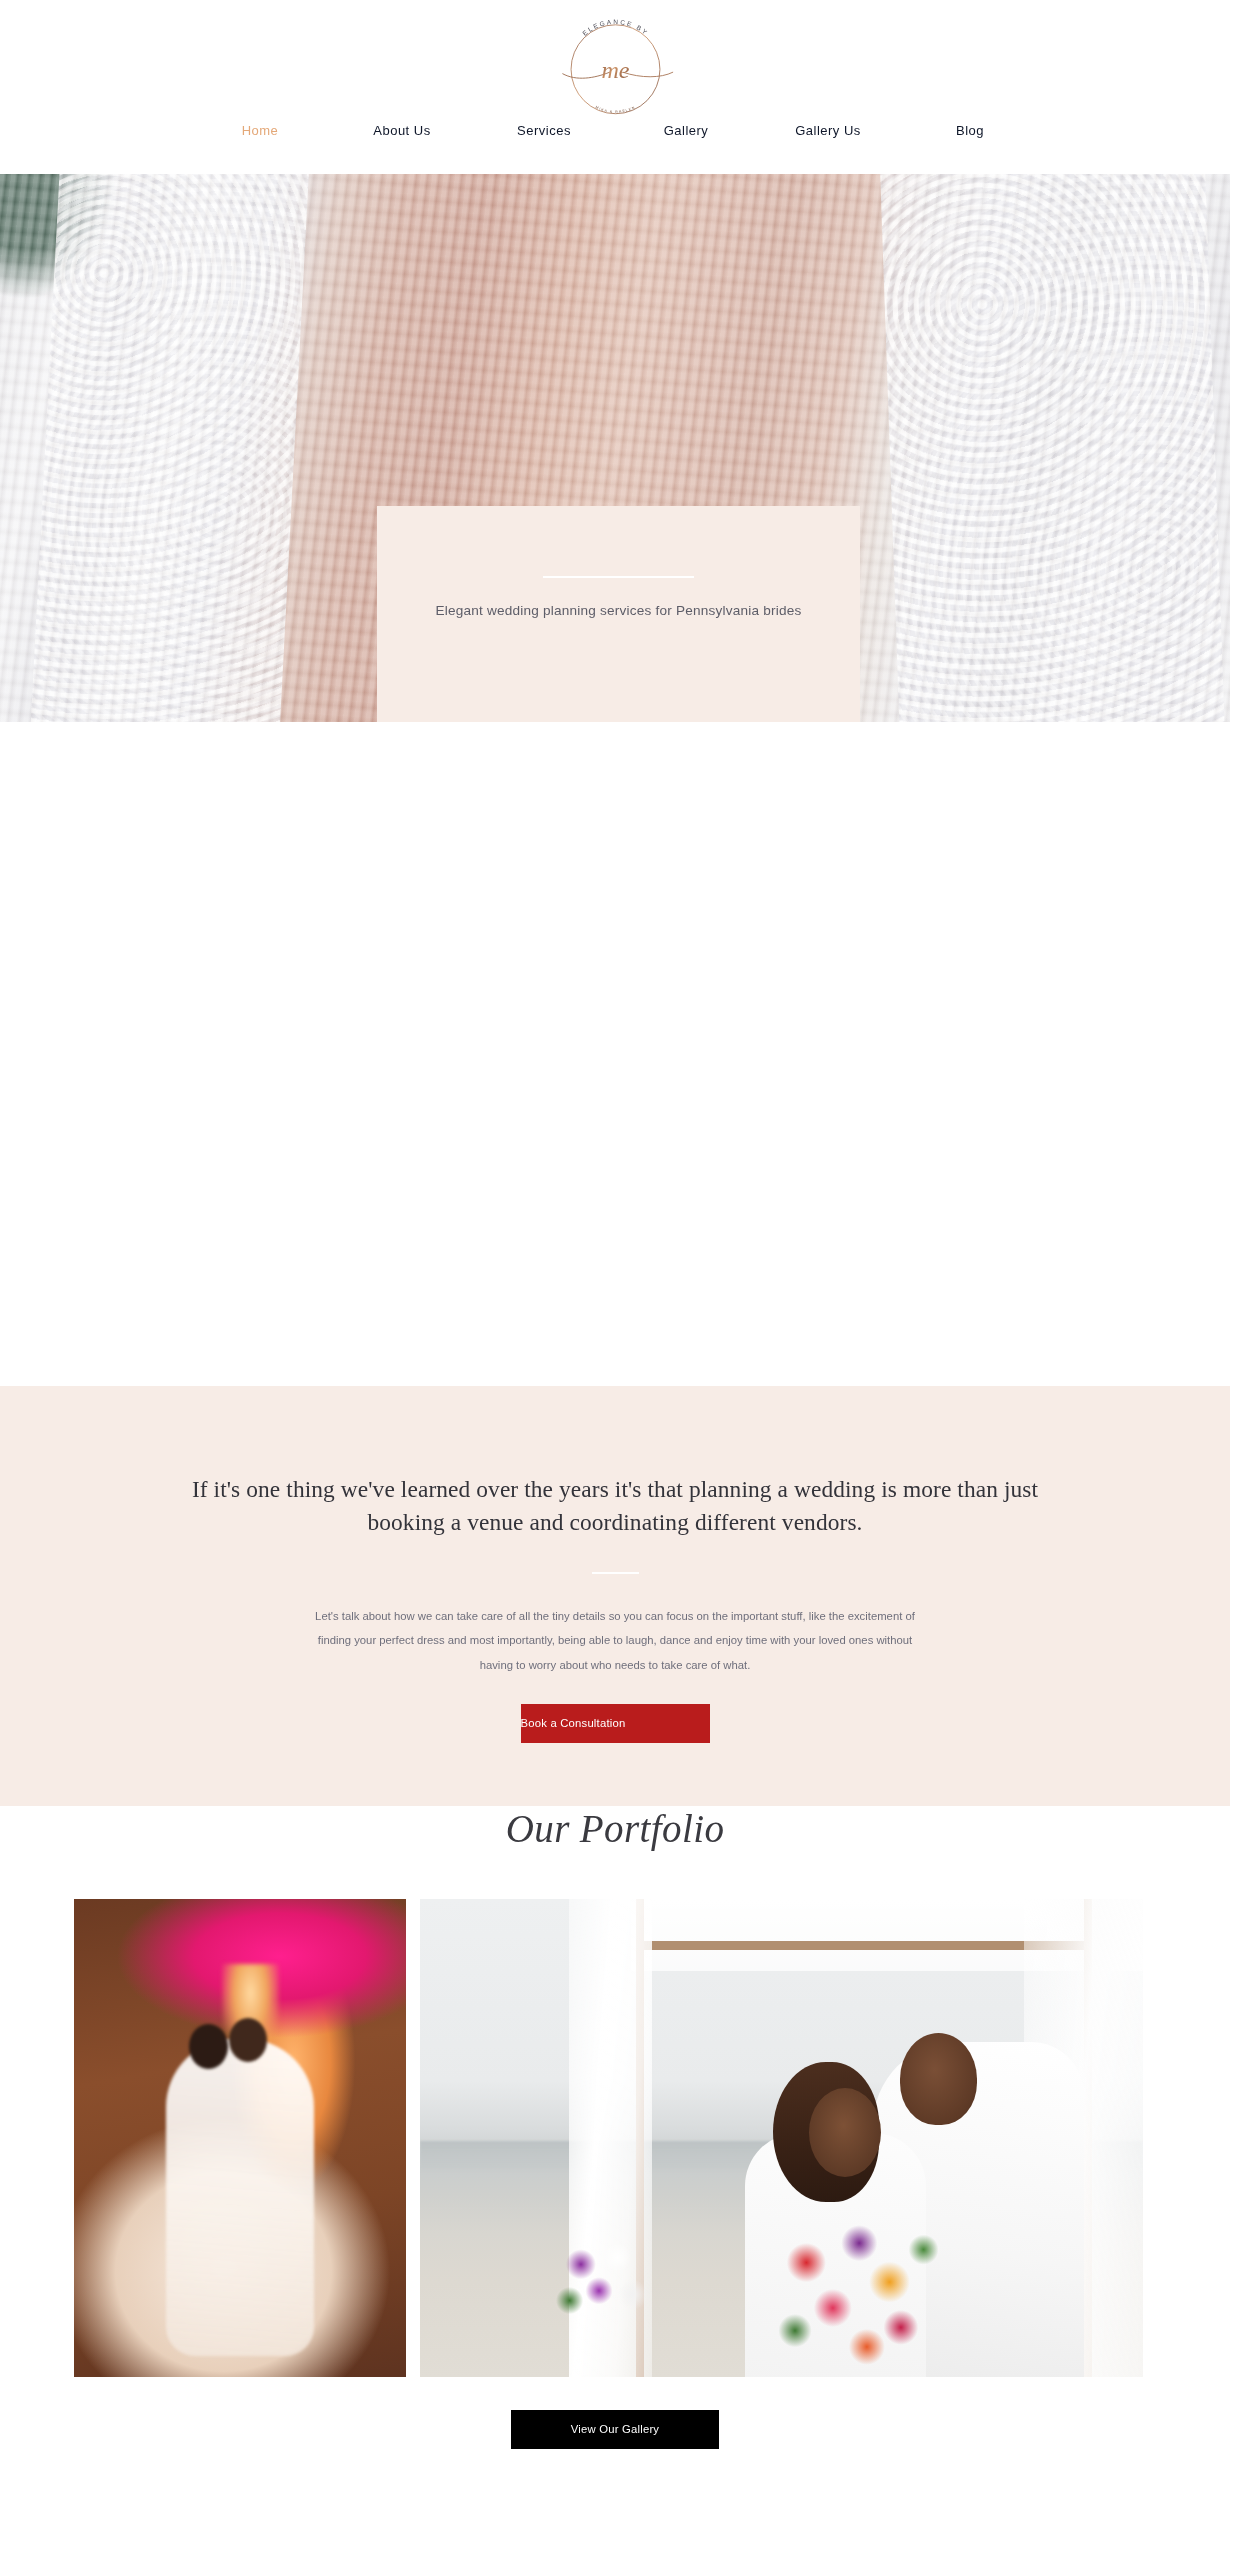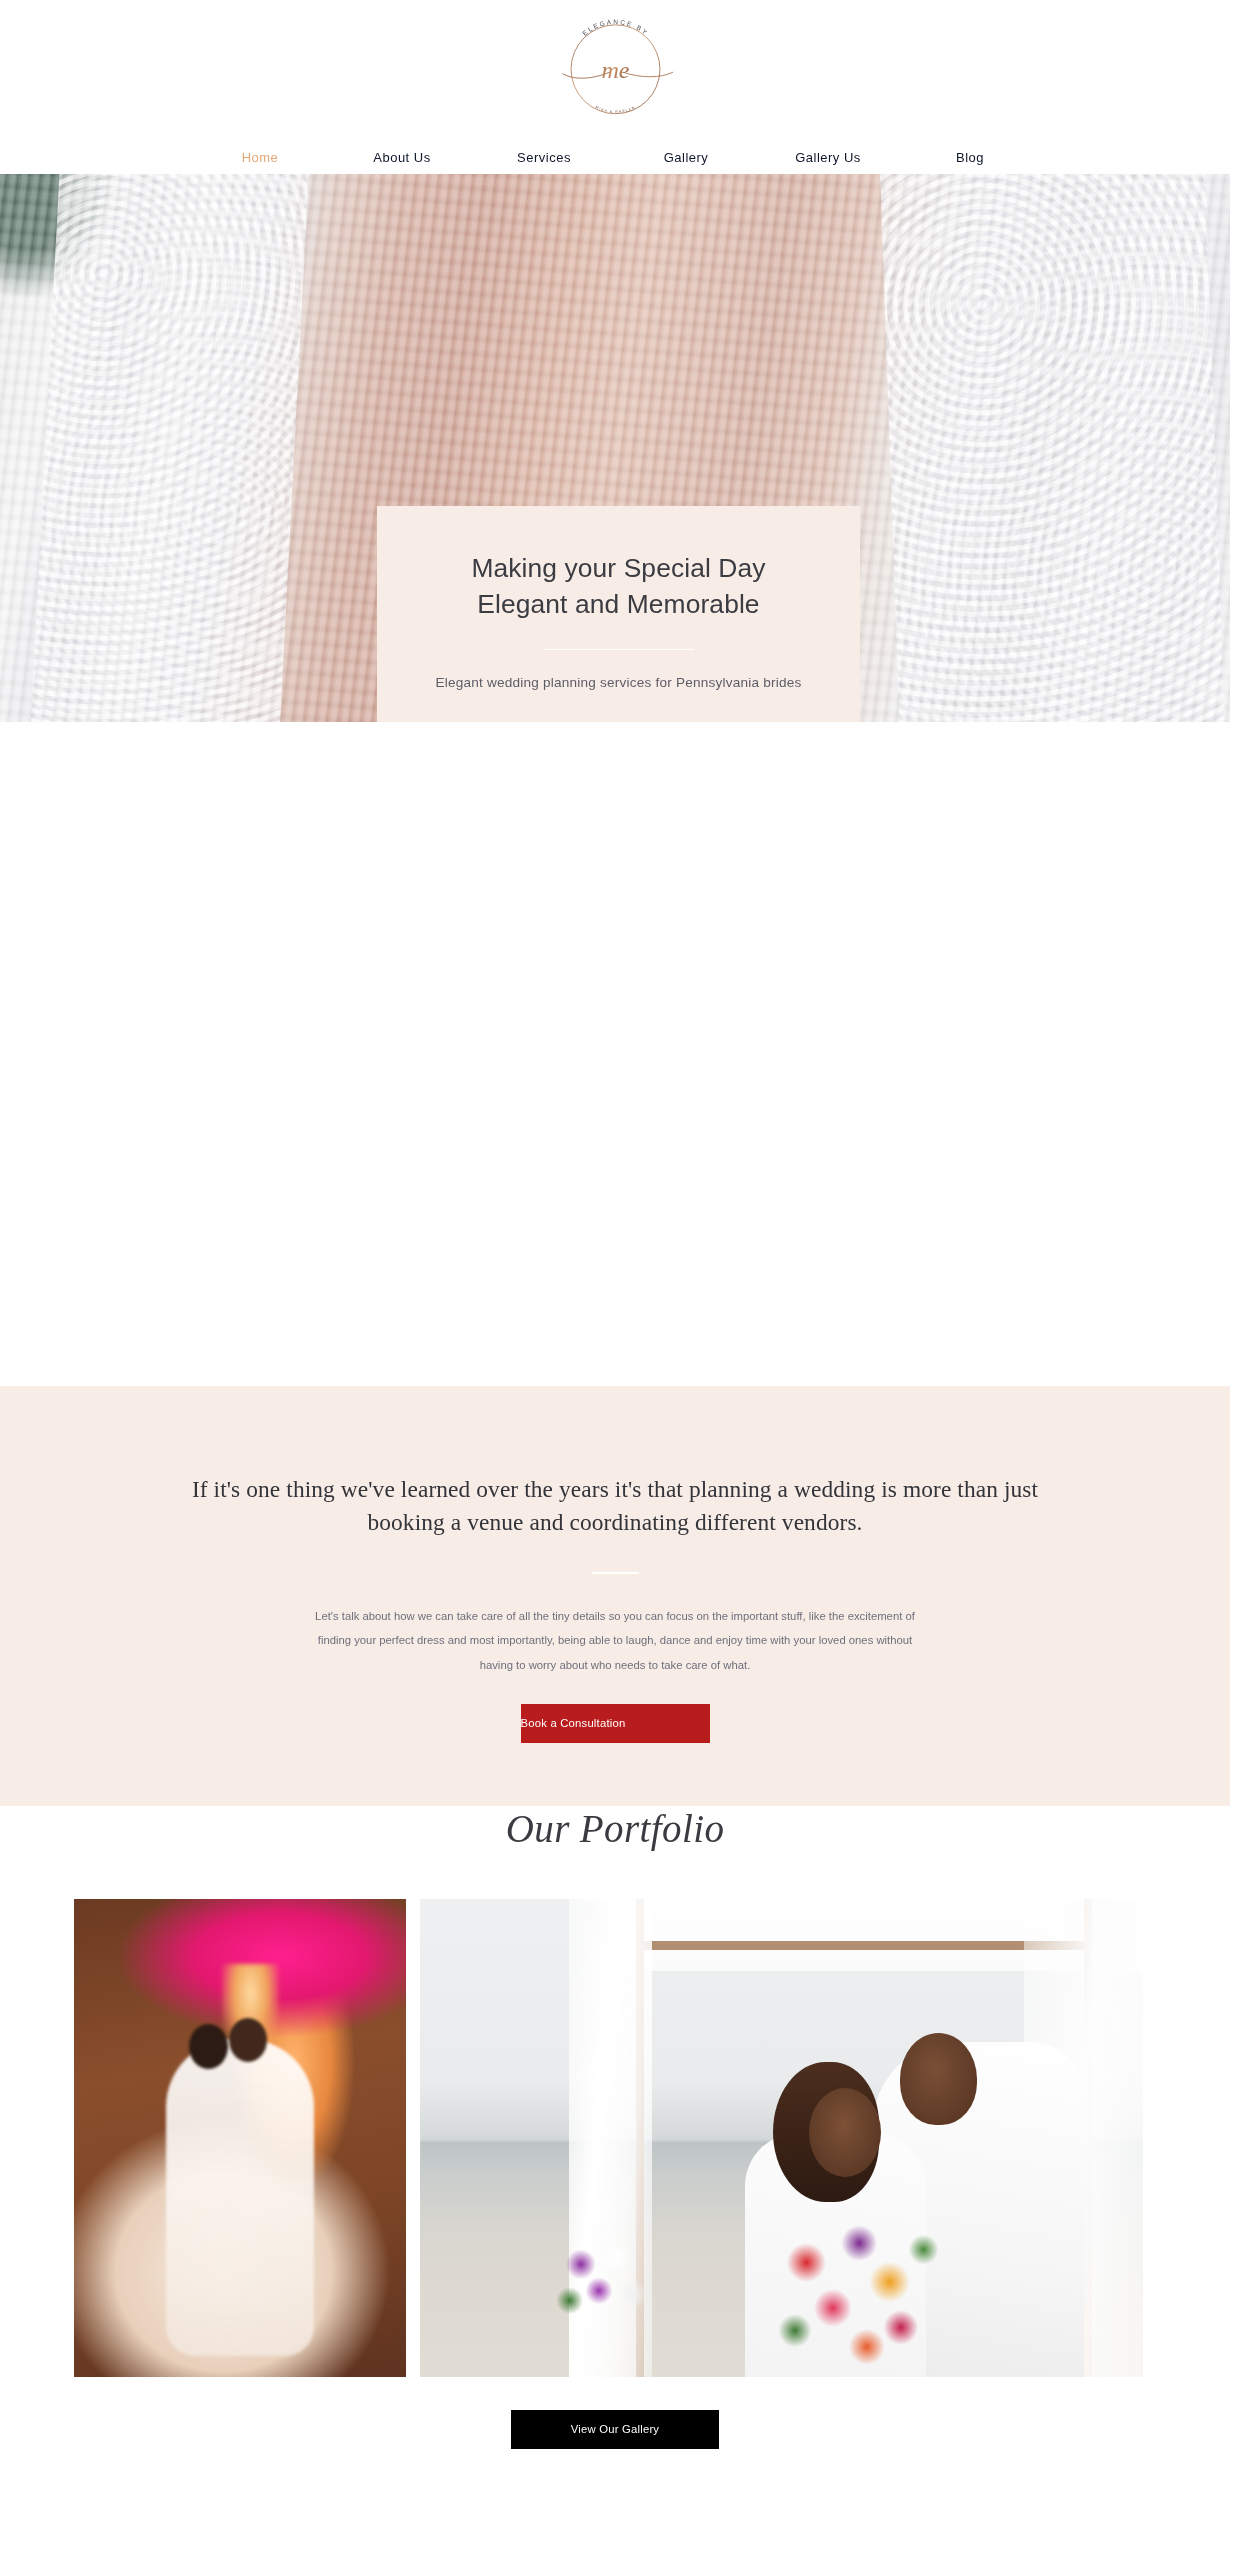--- a/index.html
+++ b/index.html
@@ -47,21 +47,21 @@
     align-items: center;
     justify-content: center;
   }
 
   .logo-svg { display: block; }
 
   .main-nav {
     position: absolute;
     left: 0;
     right: 0;
-    top: 150px;
+    top: 123px;
     display: flex;
     justify-content: center;
     align-items: flex-start;
     gap: 17px;
   }
 
   .nav-item {
     font-family: "Liberation Sans", sans-serif;
     font-size: 13px;
     font-weight: 300;
@@ -645,21 +645,20 @@
       </nav>
     </header>
 
     <section class="hero">
       <div class="hero-photo">
         <div class="lace-l"></div>
         <div class="lace-r"></div>
       </div>
 
       <div class="hero-card">
-        <h1 class="hero-title">Making your Special Day Elegant and Memorable</h1>
         <div class="hero-rule"></div>
         <p class="hero-sub">Elegant wedding planning services for Pennsylvania brides</p>
       </div>
     </section>
 
     <section class="welcome">
       <div class="welcome-col">
         <h2 class="welcome-h">Welcome</h2>
         <p class="welcome-sub">And Congratulations!</p>
         <p class="welcome-lead">If you're reading this you're probably newly engaged and searching for an event planner, and I'm excited to hear more about you!</p>

